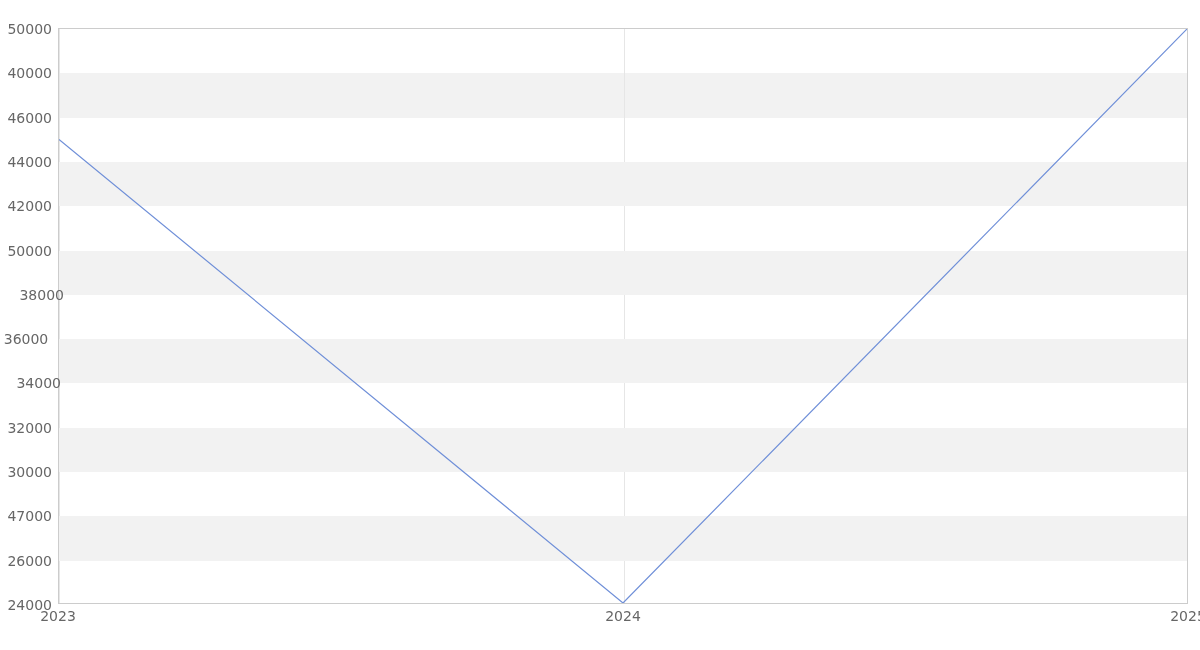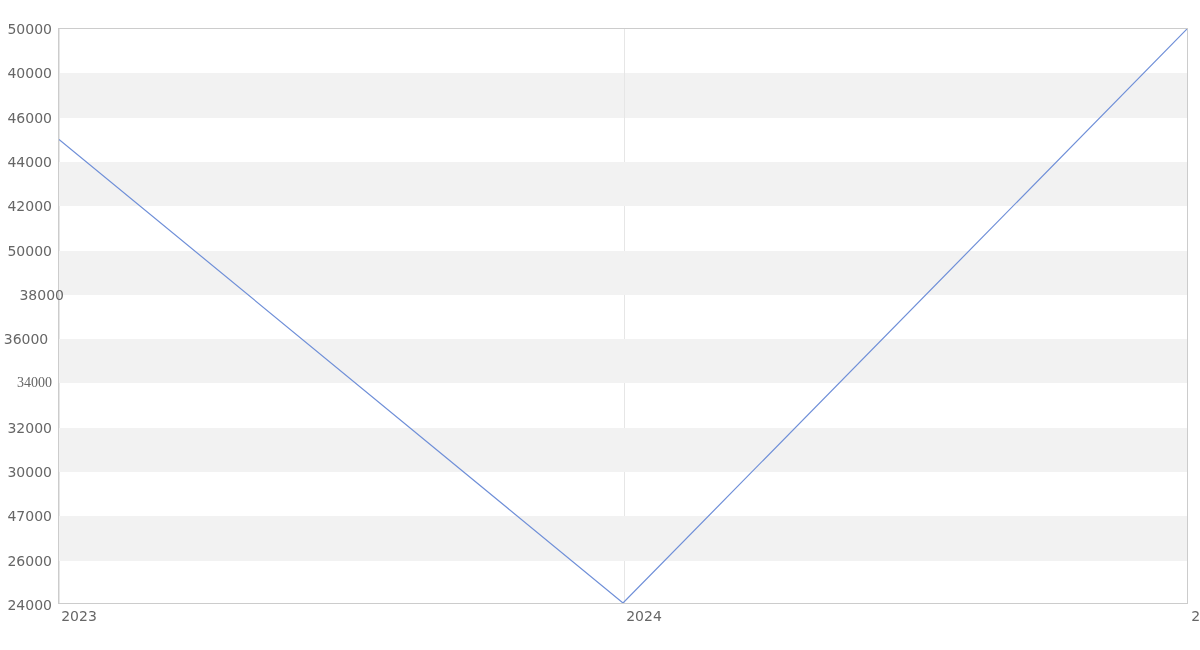--- a/index.html
+++ b/index.html
@@ -50,21 +50,21 @@
     width: 0;
     border-left: 1px solid #e6e6e6;
   }
   .y-tick-label, .x-tick-label {
     position: absolute;
     font-size: 14px;
     color: #666666;
     white-space: nowrap;
   }
   .y-tick-label { text-align: right; }
-  .x-tick-label { text-align: left; transform: translateX(-50%); margin-left: 21px; }
+  .x-tick-label { text-align: left; transform: translateX(-50%); }
 </style>
 </head>
 <body>
 
 <div class="chart-wrap">
 
 
   <div id="plot" class="plot-area" style="left: 58px; top: 28px; width: 1130px; height: 576px;">
       <div class="y-grid-band" style="top: 44.3077px; height: 44.3077px;"></div>
       <div class="x-grid" style="left: 565px;"></div>
@@ -78,21 +78,21 @@
         <path d="M0.00 110.77 L565.00 576.00 L1130.00 0.00" fill="none" stroke="#6f8fd8" stroke-width="1.2"></path>
       </svg>
   </div>
 
   <div id="y-axis-labels">
       <div class="y-tick-label" style="top: 597px; left: 0px; width: 52px;">24000</div>
       <div class="y-tick-label" style="top: 552.692px; left: 0px; width: 52px;">26000</div>
       <div class="y-tick-label" style="top: 508.385px; left: 0px; width: 52px;">47000</div>
       <div class="y-tick-label" style="top: 464.077px; left: 0px; width: 52px;">30000</div>
       <div class="y-tick-label" style="top: 419.769px; left: 0px; width: 52px;">32000</div>
-      <div class="y-tick-label" style="top: 375.462px; left: 0px; width: 52px; font-family: Liberation Serif, serif;">34000</div>
+      <div class="y-tick-label" style="top: 375.462px; left: 9px; width: 52px;">34000</div>
       <div class="y-tick-label" style="top: 331.154px; left: 0px; width: 52px; text-align: center;">36000</div>
       <div class="y-tick-label" style="top: 286.846px; left: 0px; width: 52px; padding-left: 12px;">38000</div>
       <div class="y-tick-label" style="top: 242.538px; left: 0px; width: 52px;">50000</div>
       <div class="y-tick-label" style="top: 198.231px; left: 0px; width: 52px;">42000</div>
       <div class="y-tick-label" style="top: 153.923px; left: 0px; width: 52px;">44000</div>
       <div class="y-tick-label" style="top: 109.615px; left: 0px; width: 52px;">46000</div>
       <div class="y-tick-label" style="top: 65.3077px; left: 0px; width: 52px;">40000</div>
       <div class="y-tick-label" style="top: 21px; left: 0px; width: 52px;">50000</div>
     </div>
   <div id="x-axis-labels">

